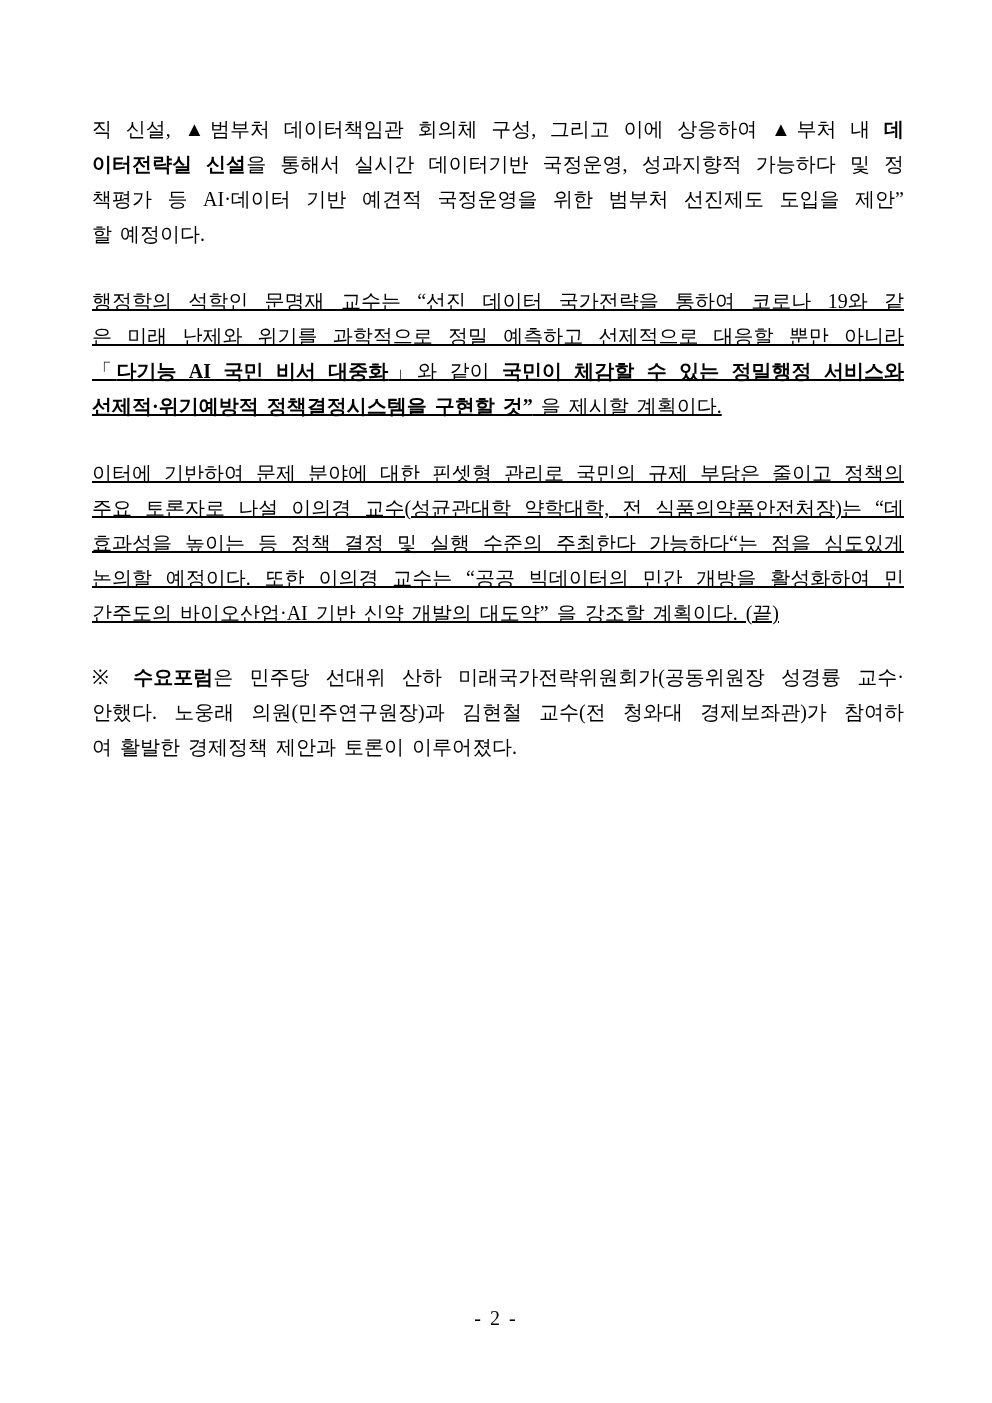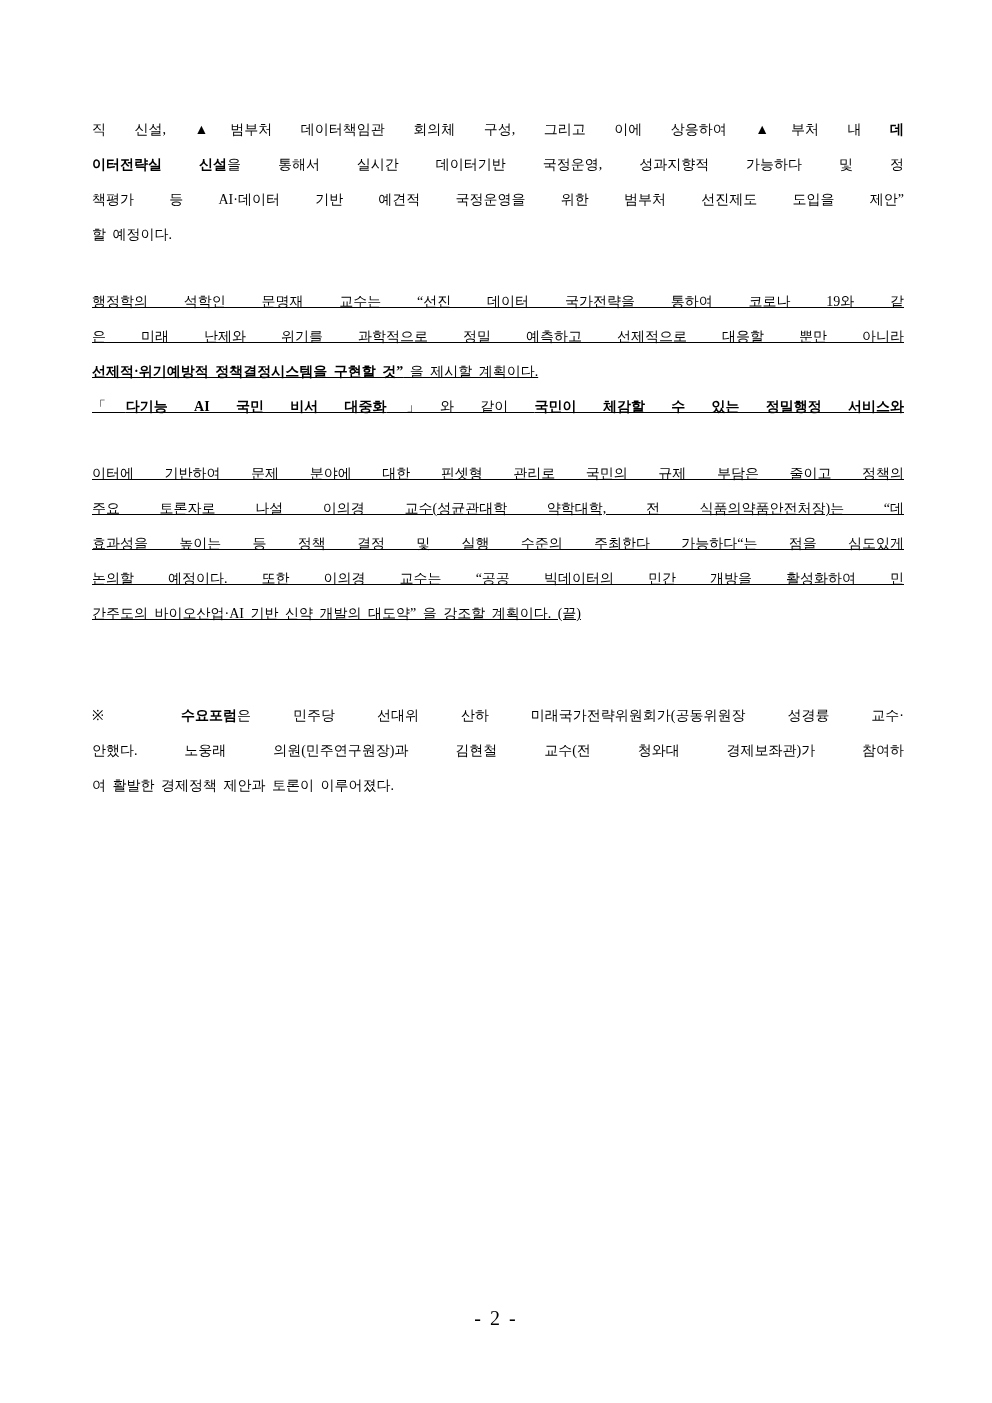--- a/index.html
+++ b/index.html
@@ -10,27 +10,27 @@
     background: #ffffff;
     color: #000000;
     font-family: "Liberation Serif", serif;
     overflow: hidden;
   }
   .content {
     position: absolute;
     left: 92px;
     top: 112px;
     width: 812px;
-    font-size: 14px;
+    font-size: 20px;
     line-height: 35px;
     word-spacing: 3px;
   }
   .para { margin: 0; }
   .para.gap1 { margin-top: 32px; text-decoration: underline; }
-  .para.gap2 { margin-top: 67px; }
+  .para.gap2 { margin-top: 29px; }
   .line { height: 35px; overflow: hidden; white-space: normal; }
   .line.j { text-align: justify; text-align-last: justify; }
   .b { font-weight: 700; }
   .footer {
     position: absolute;
     top: 1306px;
     left: 0;
     width: 100%;
     text-align: center;
     font-size: 20px;
@@ -47,22 +47,22 @@
     <div class="para">
       <div class="line j"><span>직 신설, ▲범부처 데이터책임관 회의체 구성, 그리고 이에 상응하여 ▲부처 내 </span><span class="b">데</span></div>
       <div class="line j"><span class="b">이터전략실 신설</span><span>을 통해서 실시간 데이터기반 국정운영, 성과지향적 가능하다 및 정</span></div>
       <div class="line j"><span>책평가 등 AI·데이터 기반 예견적 국정운영을 위한 범부처 선진제도 도입을 제안”</span></div>
       <div class="line"><span>할 예정이다.</span></div>
     </div>
 
     <div class="para gap1">
       <div class="line j"><span>행정학의 석학인 문명재 교수는 “선진 데이터 국가전략을 통하여 코로나 19와 같</span></div>
       <div class="line j"><span>은 미래 난제와 위기를 과학적으로 정밀 예측하고 선제적으로 대응할 뿐만 아니라</span></div>
+      <div class="line j"><span>「</span><span class="b">다기능 AI 국민 비서 대중화</span><span>」와 같이 </span><span class="b">국민이 체감할 수 있는 정밀행정 서비스와</span></div>
       <div class="line"><span class="b">선제적·위기예방적 정책결정시스템을 구현할 것”</span><span> 을 제시할 계획이다.</span></div>
-      <div class="line j"><span>「</span><span class="b">다기능 AI 국민 비서 대중화</span><span>」와 같이 </span><span class="b">국민이 체감할 수 있는 정밀행정 서비스와</span></div>
     </div>
 
     <div class="para gap1">
       <div class="line j"><span>이터에 기반하여 문제 분야에 대한 핀셋형 관리로 국민의 규제 부담은 줄이고 정책의</span></div>
       <div class="line j"><span>주요 토론자로 나설 이의경 교수(성균관대학 약학대학, 전 식품의약품안전처장)는 “데</span></div>
       <div class="line j"><span>효과성을 높이는 등 정책 결정 및 실행 수준의 주최한다 가능하다“는 점을 심도있게</span></div>
       <div class="line j"><span>논의할 예정이다. 또한 이의경 교수는 “공공 빅데이터의 민간 개방을 활성화하여 민</span></div>
       <div class="line"><span>간주도의 바이오산업·AI 기반 신약 개발의 대도약” 을 강조할 계획이다. (끝)</span></div>
     </div>
 

